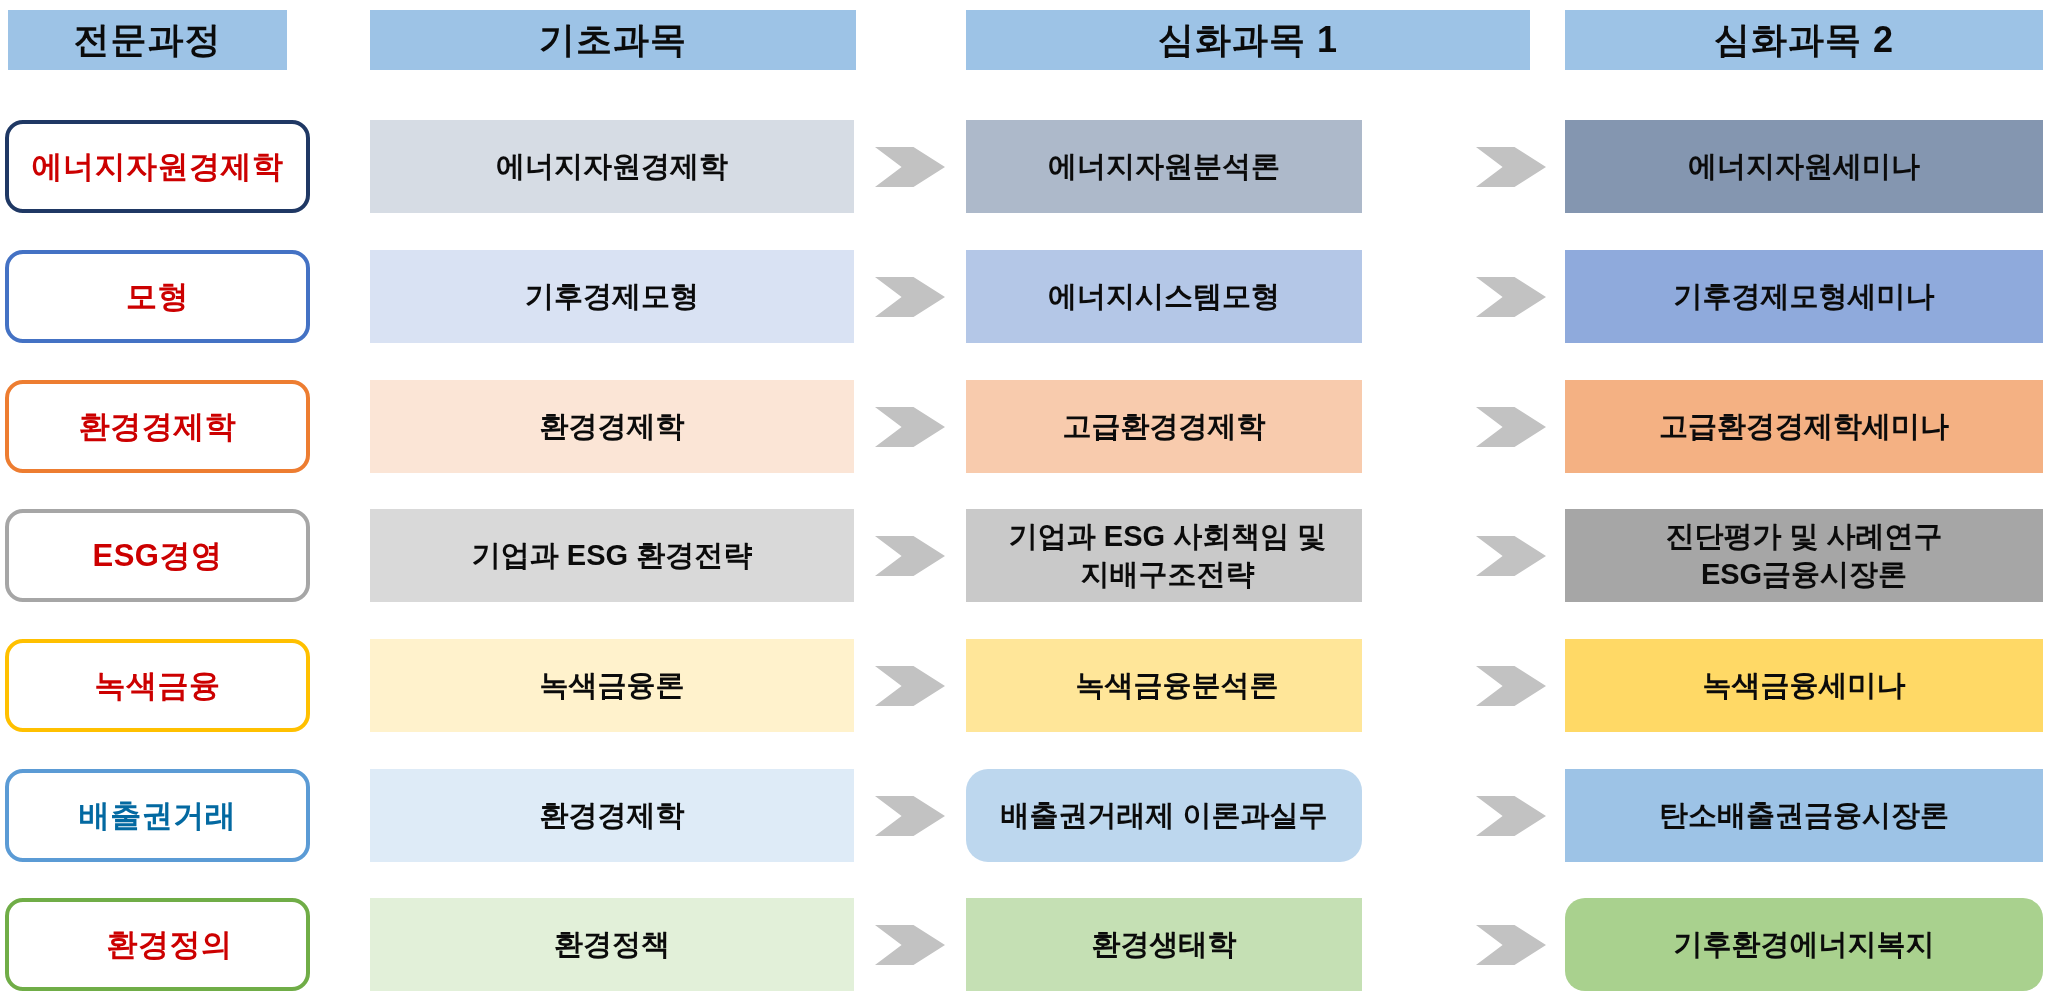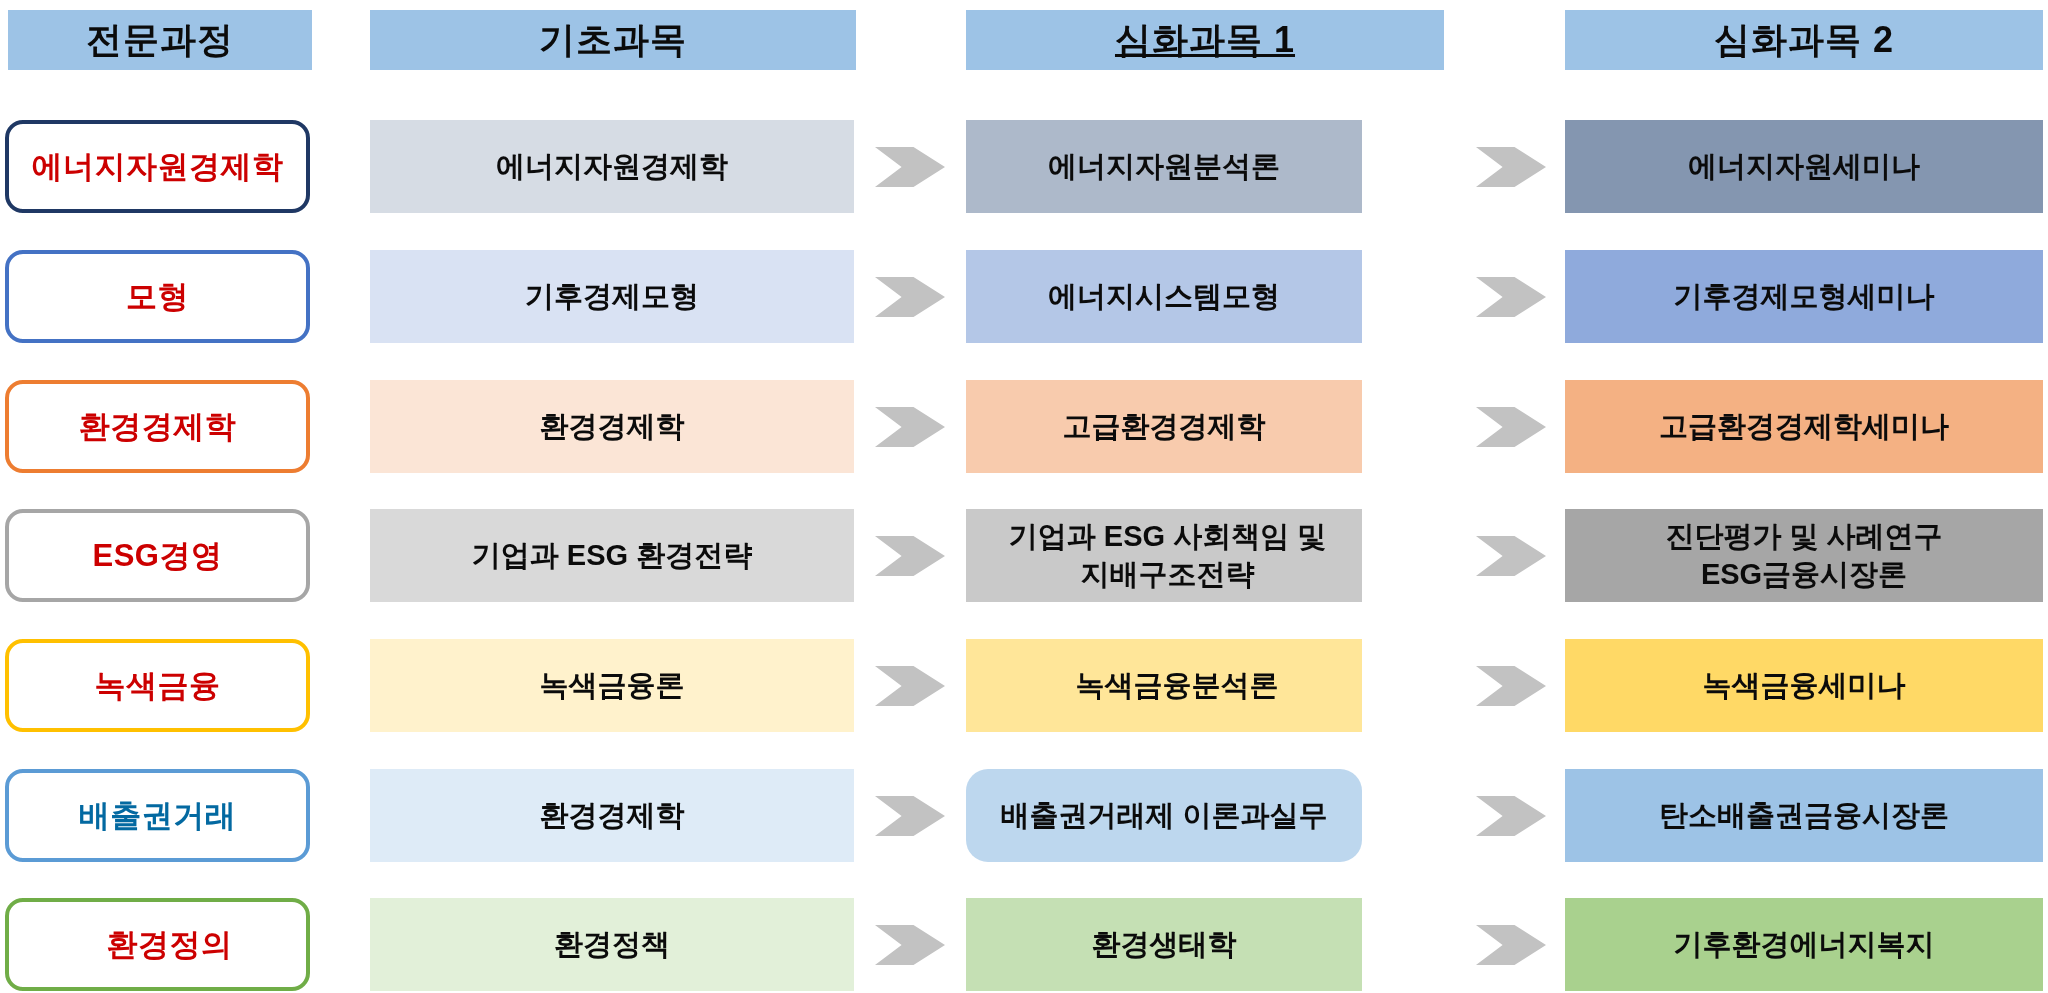--- a/index.html
+++ b/index.html
@@ -31,23 +31,23 @@
   .track-label { letter-spacing: 0.5px; }
   .cell {
     height: 93px;
     font-size: 29px; line-height: 1.3;
     white-space: pre-line;
     color: #0b0b0b;
   }
   .c-basic { left: 370px; width: 484px; }
   .c-adv1 { left: 966px; width: 396px; }
   .c-adv2 { left: 1565px; width: 478px; }
-  .hdr1 { left: 8px;    width: 304px; }
+  .hdr1 { left: 8px;    width: 279px; }
   .hdr2 { left: 370px;  width: 486px; }
-  .hdr3 { left: 966px;  width: 478px; text-decoration: underline; }
+  .hdr3 { left: 966px;  width: 564px; }
   .hdr4 { left: 1565px; width: 478px; }
   .arrow {
     width: 70px; height: 40px;
     clip-path: polygon(0% 0%, 55% 0%, 100% 50%, 55% 100%, 0% 100%, 38% 50%);
   }
   .a1 { left: 875px; }
   .a2 { left: 1476px; }
   
   .r0 { top: 120px; } .r1 { top: 250px; } .r2 { top: 380px; }
   .r3 { top: 509px; } .r4 { top: 639px; } .r5 { top: 769px; }
@@ -120,13 +120,13 @@
 <div class="abs arrow a2 ar5" style="background-color: rgb(194, 194, 194);"></div>
 <div class="abs center cell c-adv2 r5" style="background-color: rgb(157, 195, 230);">탄소배출권금융시장론</div>
 
 <div class="abs center track-box r6" style="border-color: rgb(112, 173, 71); padding-left: 24px;">
   <span class="track-label" style="color: rgb(204, 0, 0);">환경정의</span>
 </div>
 <div class="abs center cell c-basic r6" style="background-color: rgb(226, 240, 217);">환경정책</div>
 <div class="abs arrow a1 ar6" style="background-color: rgb(194, 194, 194);"></div>
 <div class="abs center cell c-adv1 r6" style="background-color: rgb(197, 224, 180);">환경생태학</div>
 <div class="abs arrow a2 ar6" style="background-color: rgb(194, 194, 194);"></div>
-<div class="abs center cell c-adv2 r6" style="background-color: rgb(169, 209, 142);">기후환경에너지복지</div>
+<div class="abs center cell c-adv2 r6" style="background-color: rgb(169, 209, 142); border-radius: 20px;">기후환경에너지복지</div>
 
 </body></html>

